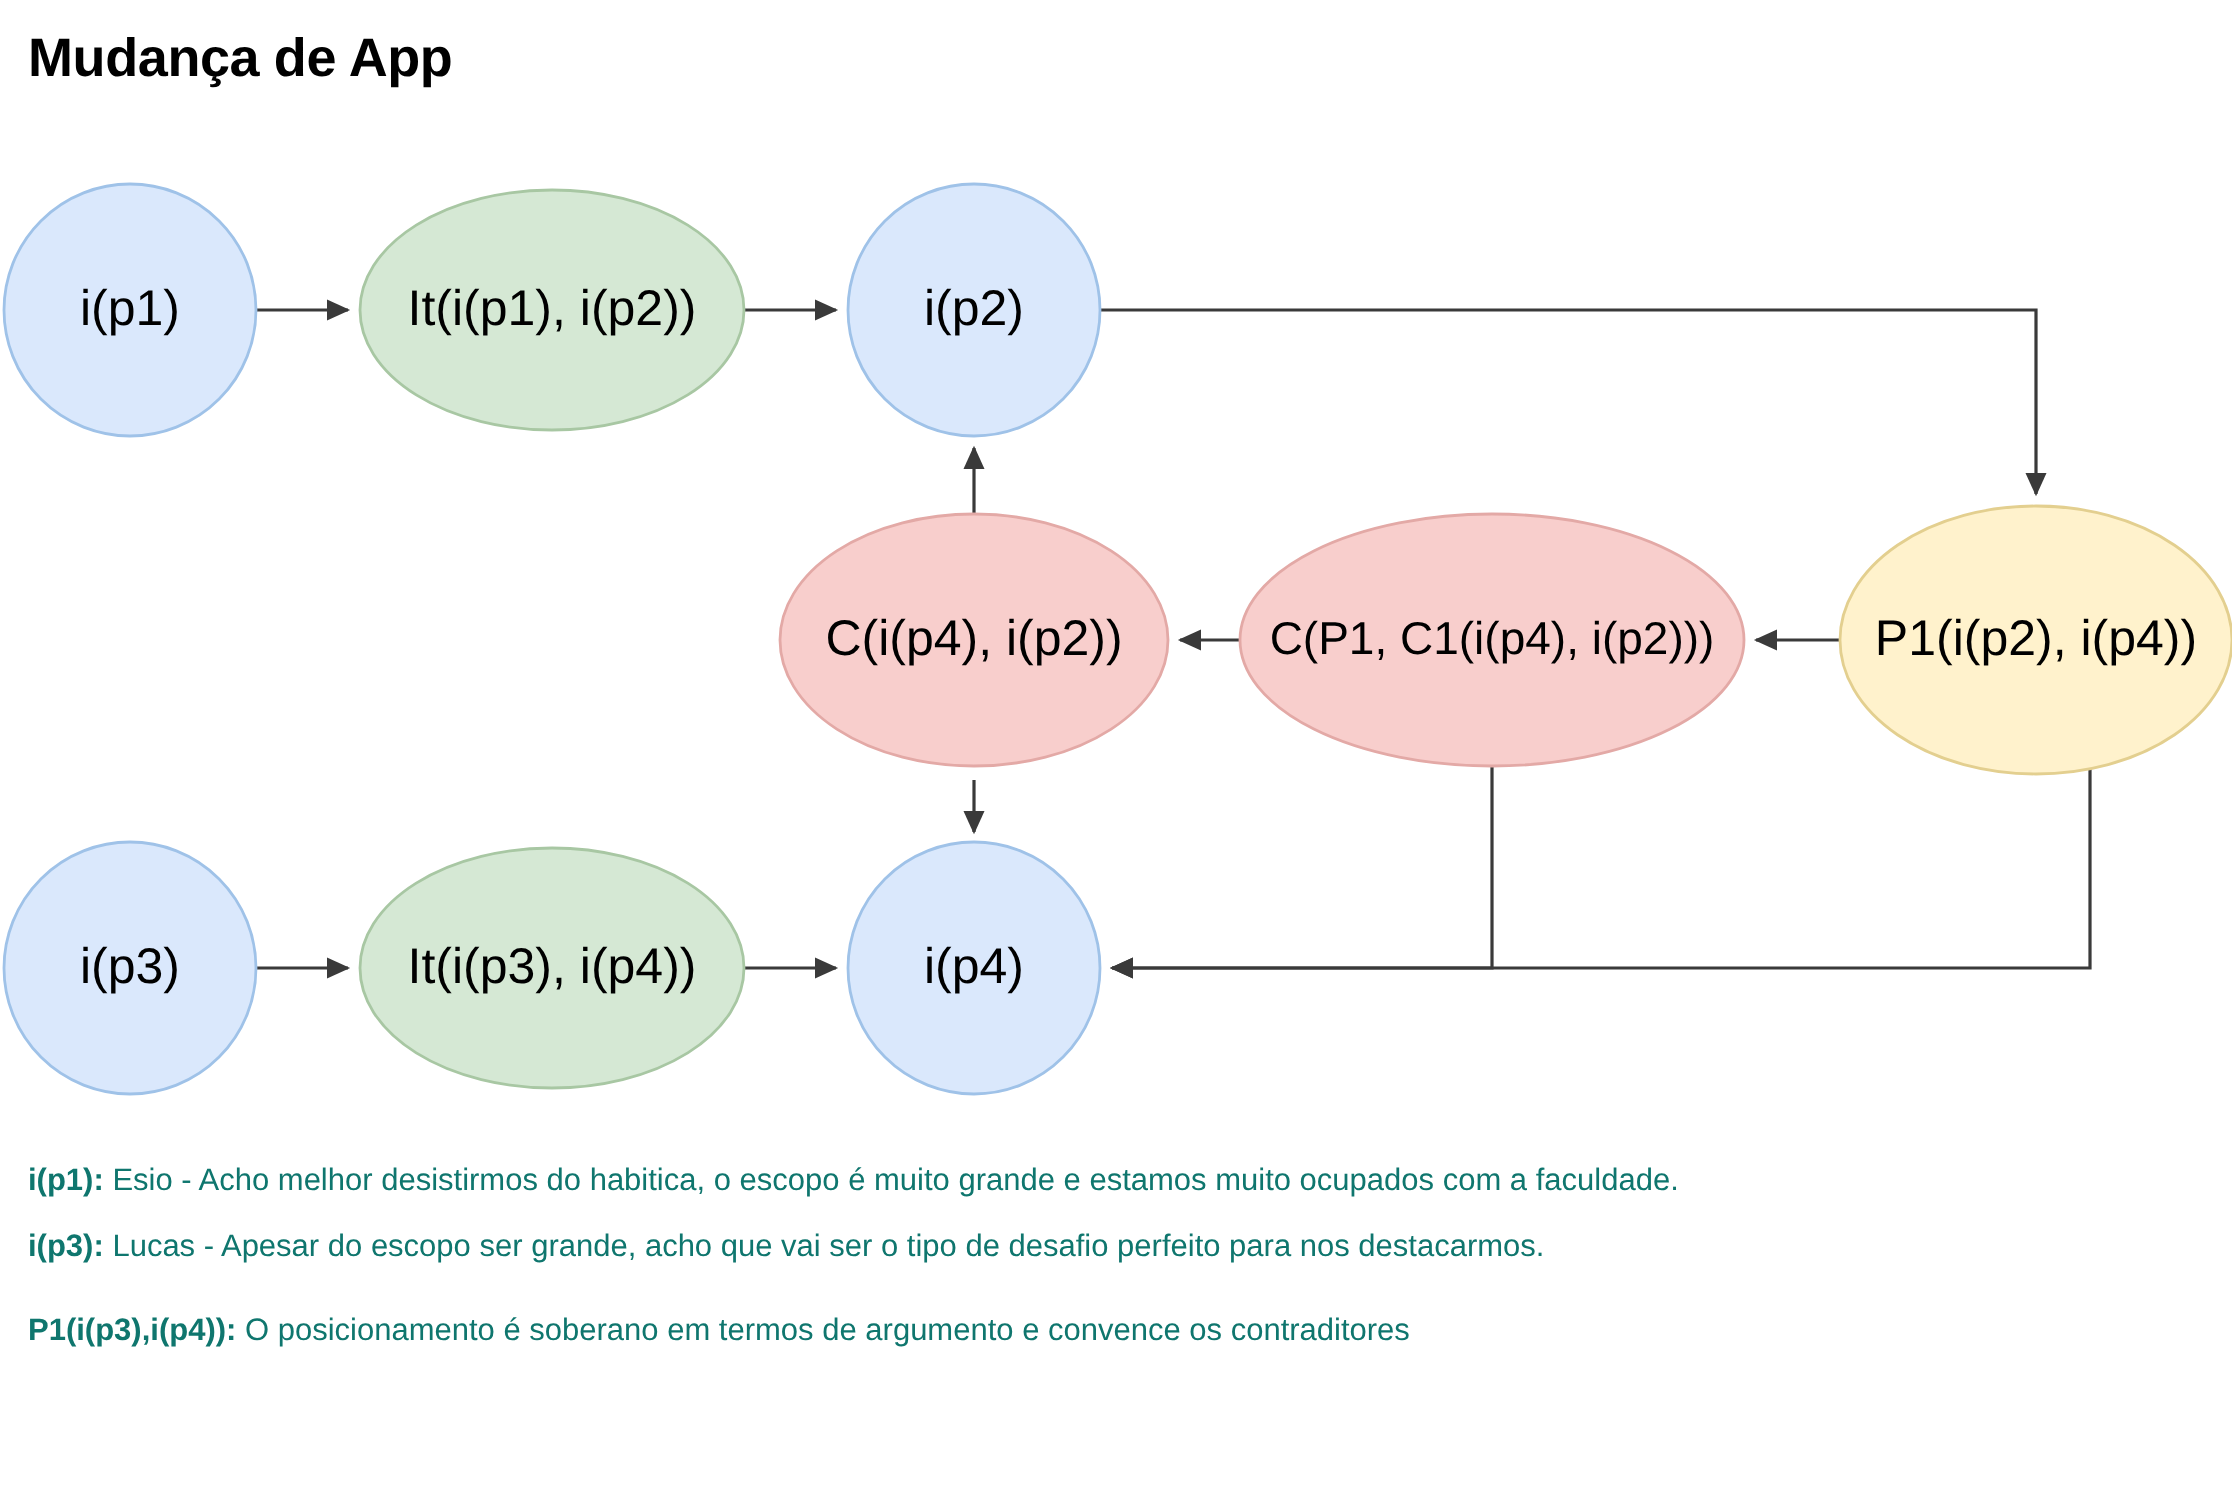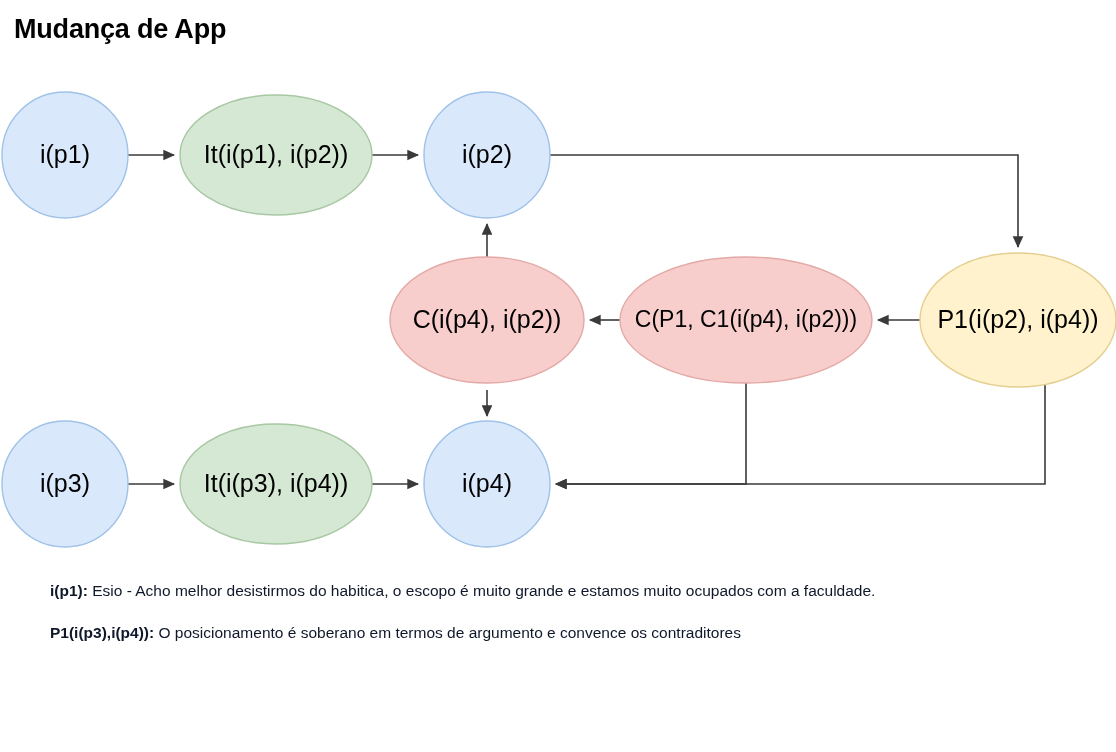--- a/index.html
+++ b/index.html
@@ -47,23 +47,22 @@
   }
   #legend {
     position: absolute;
     left: 14px;
     top: 582px;
     width: 1090px;
   }
   .legend-row {
     font-size: 15.5px;
     line-height: 1.22;
-    color: #0f172a;
+    color: #0f766e;
     white-space: nowrap;
-    margin-left: 36px;
   }
   .legend-row .lg-key {
     font-weight: bold;
   }
   .legend-row .lg-val {
     font-weight: normal;
   }
   .sp0 { margin-top: 0px; }
   .sp1 { margin-top: 23px; }
   .sp2 { margin-top: 14px; }
@@ -132,14 +131,15 @@
         <g>
           <ellipse cx="487" cy="412" rx="63" ry="63" fill="#dae8fc" stroke="#9fc2e8" stroke-width="1.4"></ellipse>
           <text x="487" y="413" class="node-label">i(p4)</text>
         </g>
       </g>
   </svg>
 </div>
 
 <div id="legend">
     <div class="legend-row sp0"><span class="lg-key">i(p1):</span><span class="lg-val"> Esio - Acho melhor desistirmos do habitica, o escopo é muito grande e estamos muito ocupados com a faculdade.</span></div>
+    <div class="legend-row sp2"><span class="lg-key">i(p3):</span><span class="lg-val"> Lucas - Apesar do escopo ser grande, acho que vai ser o tipo de desafio perfeito para nos destacarmos.</span></div>
     <div class="legend-row sp4"><span class="lg-key">P1(i(p3),i(p4)):</span><span class="lg-val"> O posicionamento é soberano em termos de argumento e convence os contraditores</span></div>
   </div>
 
 </body></html>

